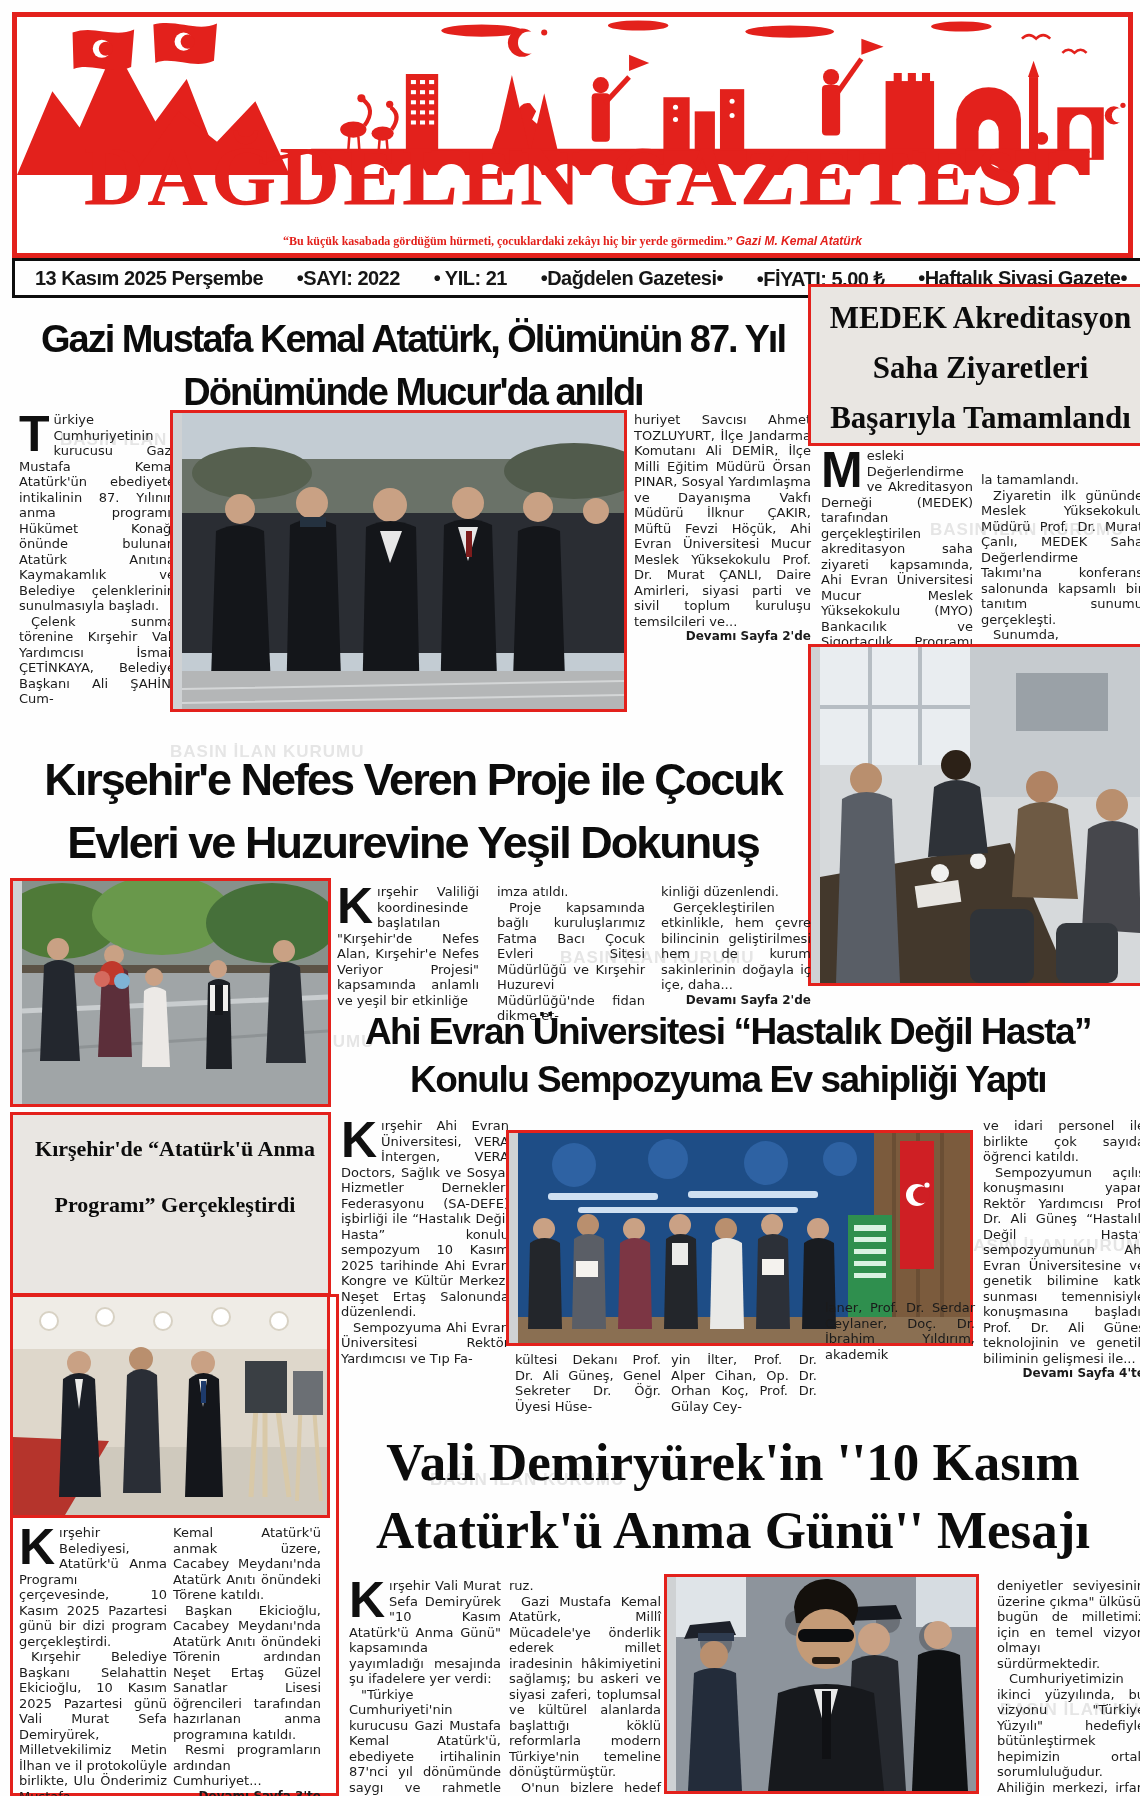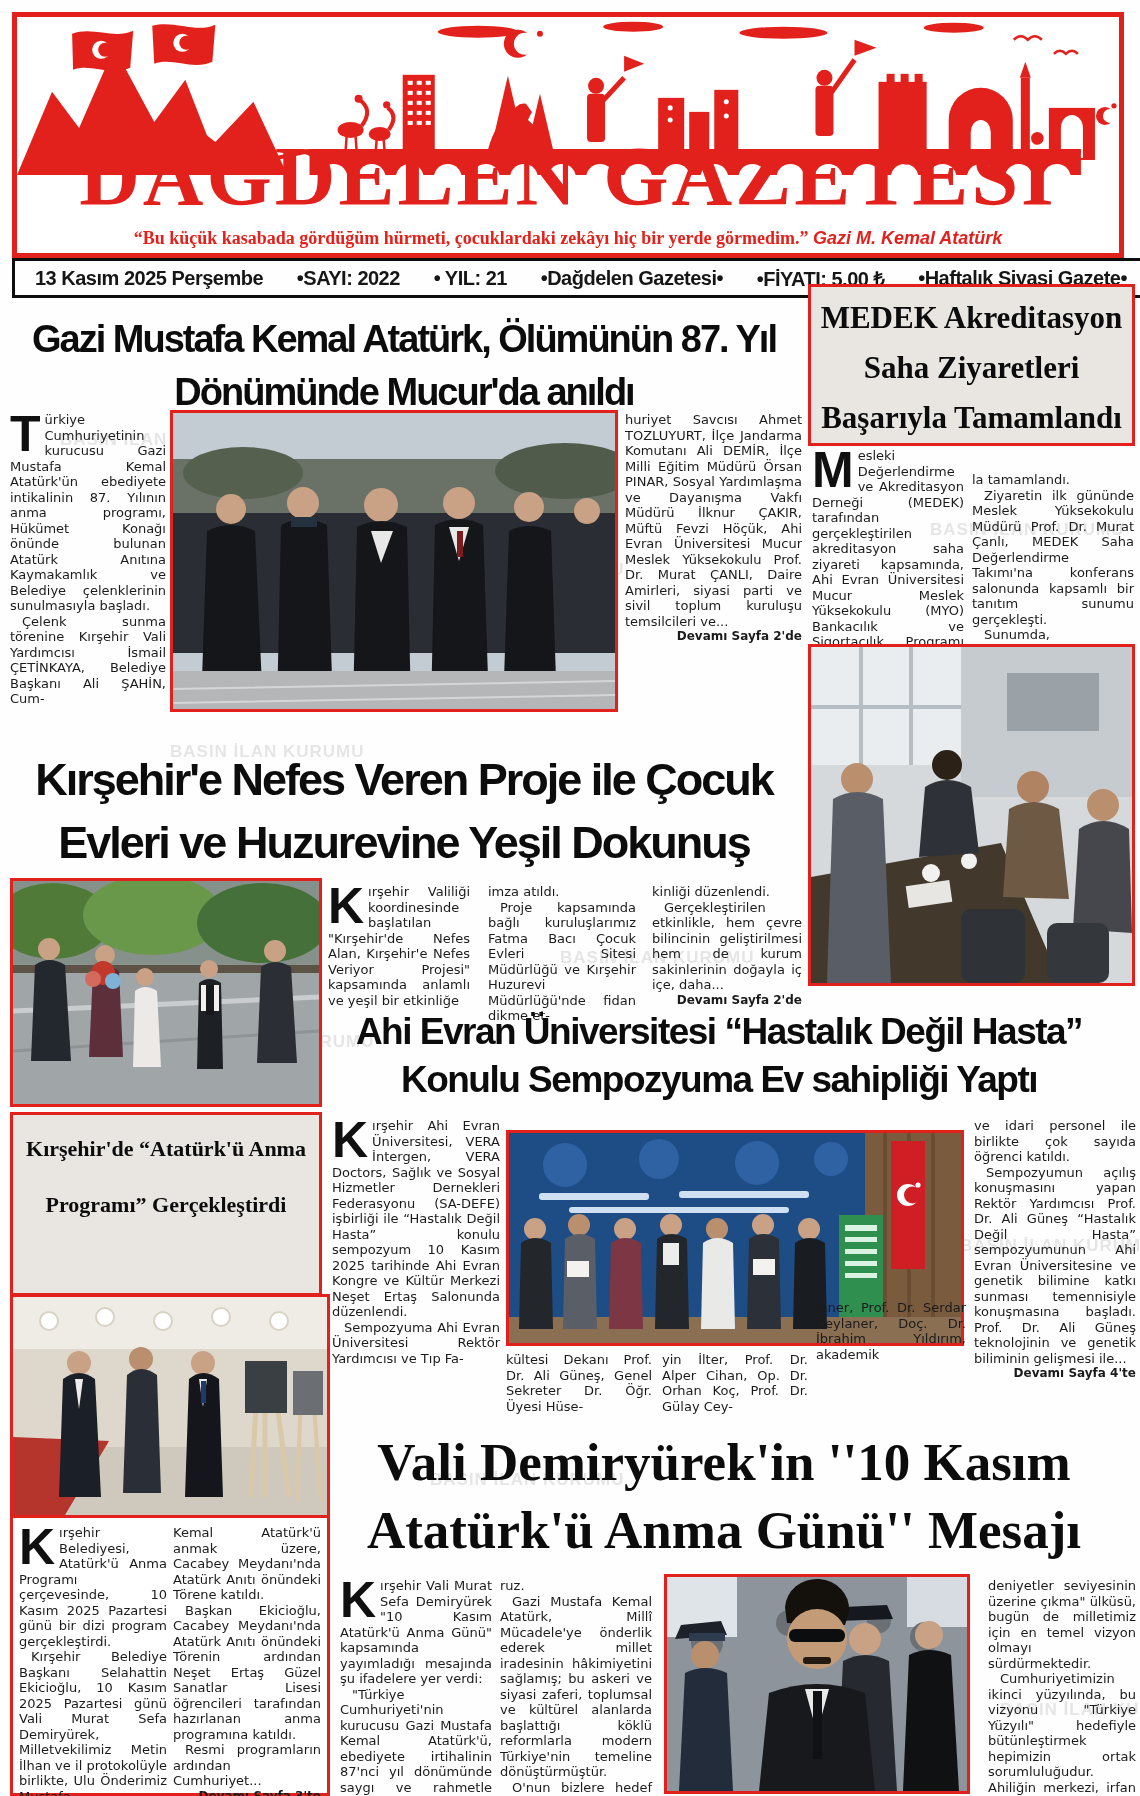--- a/index.html
+++ b/index.html
@@ -1,26 +1,26 @@
 <!DOCTYPE html>
 <html lang="tr"><head>
 <meta charset="utf-8">
 <style>
   :root{ --red:#e3211c; --ink:#161616; --boxgray:#e9e6e2; }
   html,body{margin:0;padding:0;background:#fff;}
   #page{position:relative;width:1140px;height:1796px;background:#fefefe;overflow:hidden;
         font-family:"DejaVu Sans",sans-serif;color:var(--ink);}
-  .abs{position:absolute;}
+  .abs{position:absolute;padding-left:9px;}
   
   .masthead{left:12px;top:12px;width:1102px;height:236px;border:5px solid var(--red);background:#fff;}
   .mh-title{position:absolute;left:0;right:0;bottom:34px;text-align:center;
             font-family:"Liberation Serif","DejaVu Serif",serif;font-weight:bold;
             font-size:84px;line-height:84px;letter-spacing:3px;color:var(--red);white-space:nowrap;}
   .mh-slogan{position:absolute;left:0;right:0;bottom:4px;text-align:center;color:var(--red);
-             font-family:"Liberation Serif","DejaVu Serif",serif;font-weight:bold;font-size:18px;}
+             font-family:"Liberation Serif","DejaVu Serif",serif;font-weight:bold;font-size:12px;}
   .mh-slogan .attr{font-style:italic;font-family:"Liberation Sans",sans-serif;}
   .mh-art{position:absolute;left:0;top:0;width:100%;height:158px;}
   
   .datebar{left:12px;top:258px;width:1092px;height:34px;border:3px solid #0d0d0d;
            display:flex;align-items:center;justify-content:space-between;padding:0 20px;
            font-family:"Liberation Sans",sans-serif;font-weight:bold;font-size:20px;letter-spacing:-0.5px;white-space:nowrap;}
   
   .hl{font-family:"Liberation Sans","DejaVu Sans",sans-serif;font-weight:bold;color:#0c0c0c;
       text-align:center;letter-spacing:-2px;}
   .hl-serif{font-family:"Liberation Serif","DejaVu Serif",serif;font-weight:bold;color:#0c0c0c;text-align:center;}

